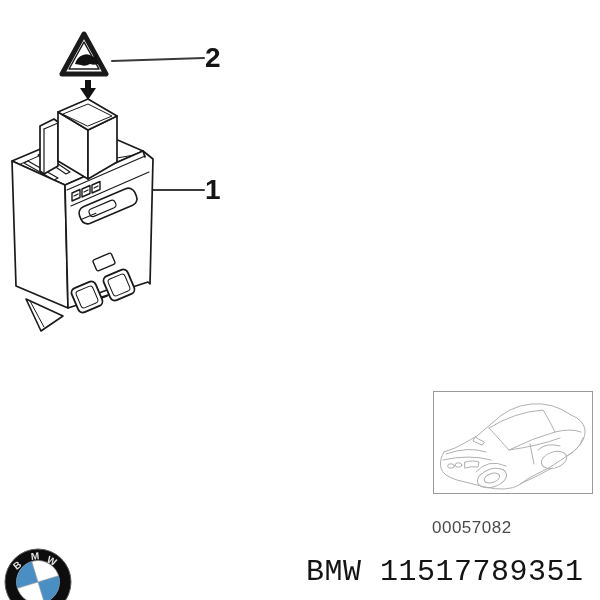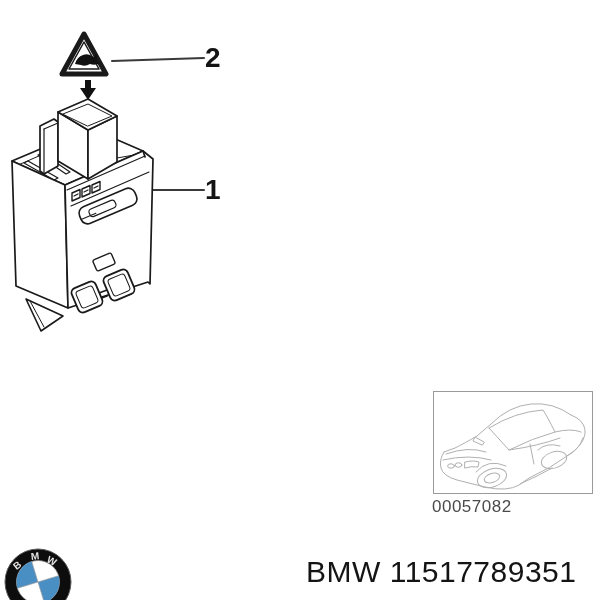--- a/index.html
+++ b/index.html
@@ -10,27 +10,27 @@
   .drawing-svg{position:absolute;left:0;top:0;}
   .callout{
     position:absolute;font-weight:bold;font-size:28px;color:#141414;
     line-height:1;cursor:default;
   }
   .thumb{
     position:absolute;left:433px;top:391px;width:160px;height:103px;
     border:1px solid #9a9a9a;background:#fff;box-sizing:border-box;
   }
   .thumb-code{
-    position:absolute;left:432px;top:497px;font-size:17px;color:#4a4a4a;
+    position:absolute;left:432px;top:518px;font-size:17px;color:#4a4a4a;
     letter-spacing:0.5px;
   }
   .bmw-logo{position:absolute;left:3px;top:546px;width:70px;height:70px;}
   .part-number{
     position:absolute;left:306px;top:555px;font-size:30px;color:#141414;
-    white-space:nowrap;letter-spacing:0.5px;
+    white-space:nowrap;letter-spacing:0.5px;font-family:Liberation Mono, monospace;
   }
 </style>
 </head>
 <body>
 
 <div class="stage">
 
   <svg class="drawing-svg" width="240" height="350" viewBox="0 0 240 350">
     <g fill="none" stroke="#1a1a1a" stroke-width="1.7" stroke-linejoin="round" stroke-linecap="round">
 

